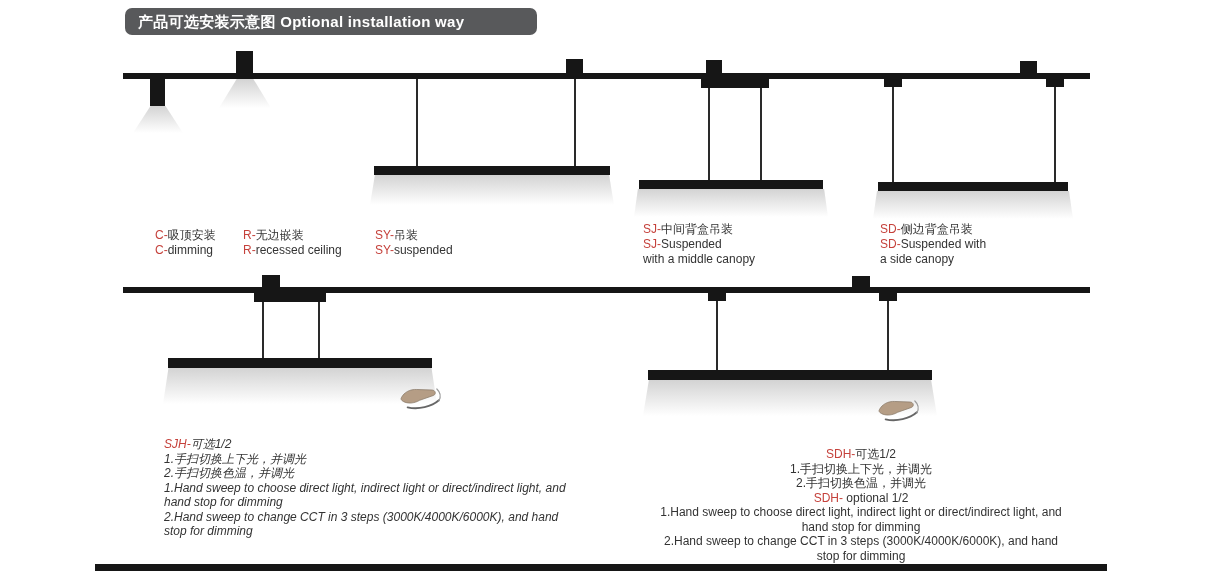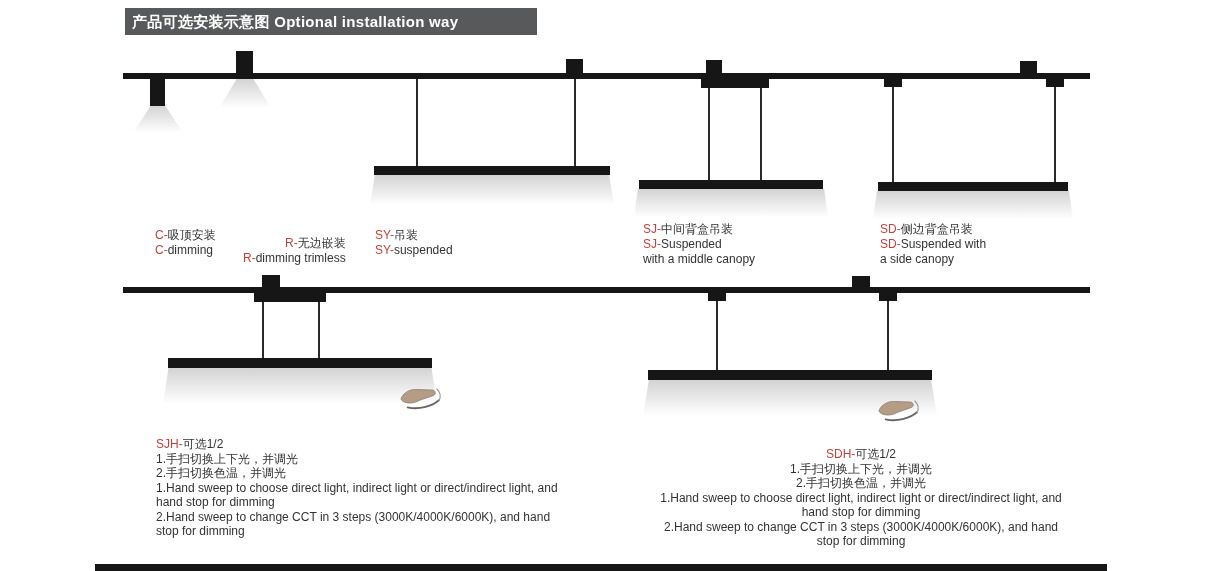--- a/index.html
+++ b/index.html
@@ -2,21 +2,21 @@
 <html style="--accent_red: #c5413b; --banner_bg: #58595b; --fixture: #161616; --text: #333333;"><head>
 <meta charset="utf-8">
 <style>
   * { margin:0; padding:0; box-sizing:border-box; }
   html,body { background:#ffffff; }
   body { font-family:"Liberation Sans","DejaVu Sans",sans-serif; }
   .page { position:relative; width:1212px; height:571px; background:#ffffff; overflow:hidden; }
 
   .banner { position:absolute; left:125px; top:8px; width:412px; height:27px;
             background:var(--banner_bg,#58595b); color:#ffffff; font-size:15px; font-weight:bold;
-            line-height:27px; padding-left:7px; letter-spacing:.3px; white-space:nowrap; }
+            line-height:27px; padding-left:13px; letter-spacing:.3px; white-space:nowrap;border-radius:7px; }
 
   .bar   { position:absolute; background:var(--fixture,#161616); }
   .wire  { position:absolute; width:2px; background:#2a2a2a; }
   .beam  { position:absolute; background:linear-gradient(to bottom, rgba(175,175,175,.55), rgba(255,255,255,0)); }
 
   .label { position:absolute; font-size:12px; line-height:15px; color:var(--text,#333); white-space:nowrap; }
   .desc  { position:absolute; font-size:12px; line-height:14.5px; color:var(--text,#333); }
   .red   { color:var(--accent_red,#c5413b); }
 
   .hand  { position:absolute; width:44px; height:26px; transform:rotate(-10deg); }
@@ -56,23 +56,23 @@
   <div class="wire" style="left:892px; top:87px; height:95px;"></div>
   <div class="wire" style="left:1054px; top:87px; height:95px;"></div>
   <div class="bar" style="left:878px; top:182px; width:190px; height:9px;"></div>
   <div class="beam" style="left:873px; top:191px; width:200px; height:28px; clip-path:polygon(2% 0,98% 0,100% 100%,0 100%);"></div>
 
   <div class="label" style="left:155px; top:228px;">
     <div><span class="red">C-</span><span>吸顶安装</span></div>
     <div><span class="red">C-</span><span>dimming</span></div>
   </div>
 
-  <div class="label" style="left:243px; top:236px;text-align:right;">
+  <div class="label" style="left:243px; top:228px;">
     <div><span class="red">R-</span><span>无边嵌装</span></div>
-    <div><span class="red">R-</span><span>dimming trimless</span></div>
+    <div><span class="red">R-</span><span>recessed ceiling</span></div>
   </div>
 
   <div class="label" style="left:375px; top:228px;">
     <div><span class="red">SY-</span><span>吊装</span></div>
     <div><span class="red">SY-</span><span>suspended</span></div>
   </div>
 
   <div class="label" style="left:880px; top:222px;">
     <div><span class="red">SD-</span><span>侧边背盒吊装</span></div>
     <div><span class="red">SD-</span><span>Suspended with</span></div>
@@ -109,31 +109,32 @@
   <div class="bar" style="left:648px; top:370px; width:284px; height:10px;"></div>
   <div class="beam" style="left:643px; top:380px; width:294px; height:36px; clip-path:polygon(2% 0,98% 0,100% 100%,0 100%);"></div>
   <div class="hand" style="left:876px; top:396px;">
     <svg viewBox="0 0 44 26" xmlns="http://www.w3.org/2000/svg">
       <path d="M8 21 C18 25.5 32 24.5 40 19.5" stroke="#666666" stroke-width="1.8" fill="none" stroke-linecap="round"></path>
       <path d="M3.5 10.5 C7 5.5 14 3.5 20 5 L35 8.2 C38.5 9 38.8 13 35.5 13.8 L21 16.2 C15 18.5 8.5 17.5 4.8 14.5 C3 13 2.5 11.8 3.5 10.5 Z" fill="#b59d85" stroke="#8a7a68" stroke-width="0.7"></path>
       <path d="M40 8 C43 12 43 16 40 20" stroke="#9a9a9a" stroke-width="1.2" fill="none" stroke-linecap="round"></path>
     </svg>
   </div>
 
-  <div class="desc" style="left:156px; top:437px; width:402px;">
+  <div class="desc" style="left:164px; top:437px; width:402px;font-style:italic;">
     <div><span class="red">SJH-</span><span>可选1/2</span></div>
     <div>1.手扫切换上下光，并调光</div>
     <div>2.手扫切换色温，并调光</div>
     <div>1.Hand sweep to choose direct light, indirect light or direct/indirect light, and hand stop for dimming</div>
     <div>2.Hand sweep to change CCT in 3 steps (3000K/4000K/6000K), and hand stop for dimming</div>
   </div>
 
   <div class="desc" style="left:660px; top:447px; width:402px;text-align:center;">
     <div><span class="red">SDH-</span><span>可选1/2</span></div>
     <div>1.手扫切换上下光，并调光</div>
     <div>2.手扫切换色温，并调光</div>
+    <div><span class="red">SDH-</span><span> optional 1/2</span></div>
     <div>1.Hand sweep to choose direct light, indirect light or direct/indirect light, and hand stop for dimming</div>
     <div>2.Hand sweep to change CCT in 3 steps (3000K/4000K/6000K), and hand stop for dimming</div>
   </div>
 
   <div class="bar" style="left:95px; top:564px; width:1012px; height:7px;"></div>
 
 </div>
 
 </body></html>

